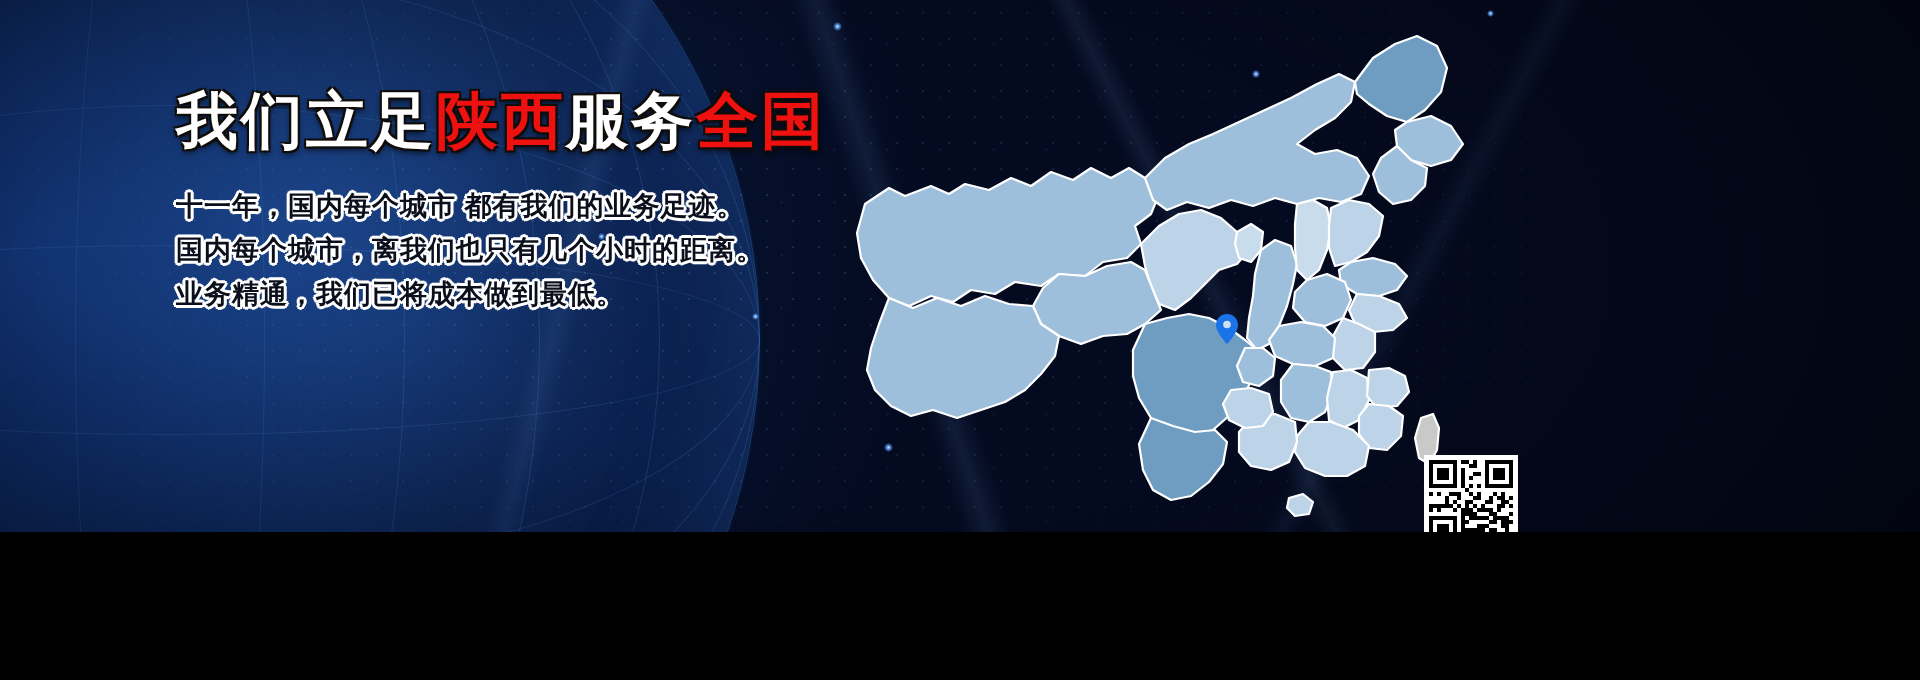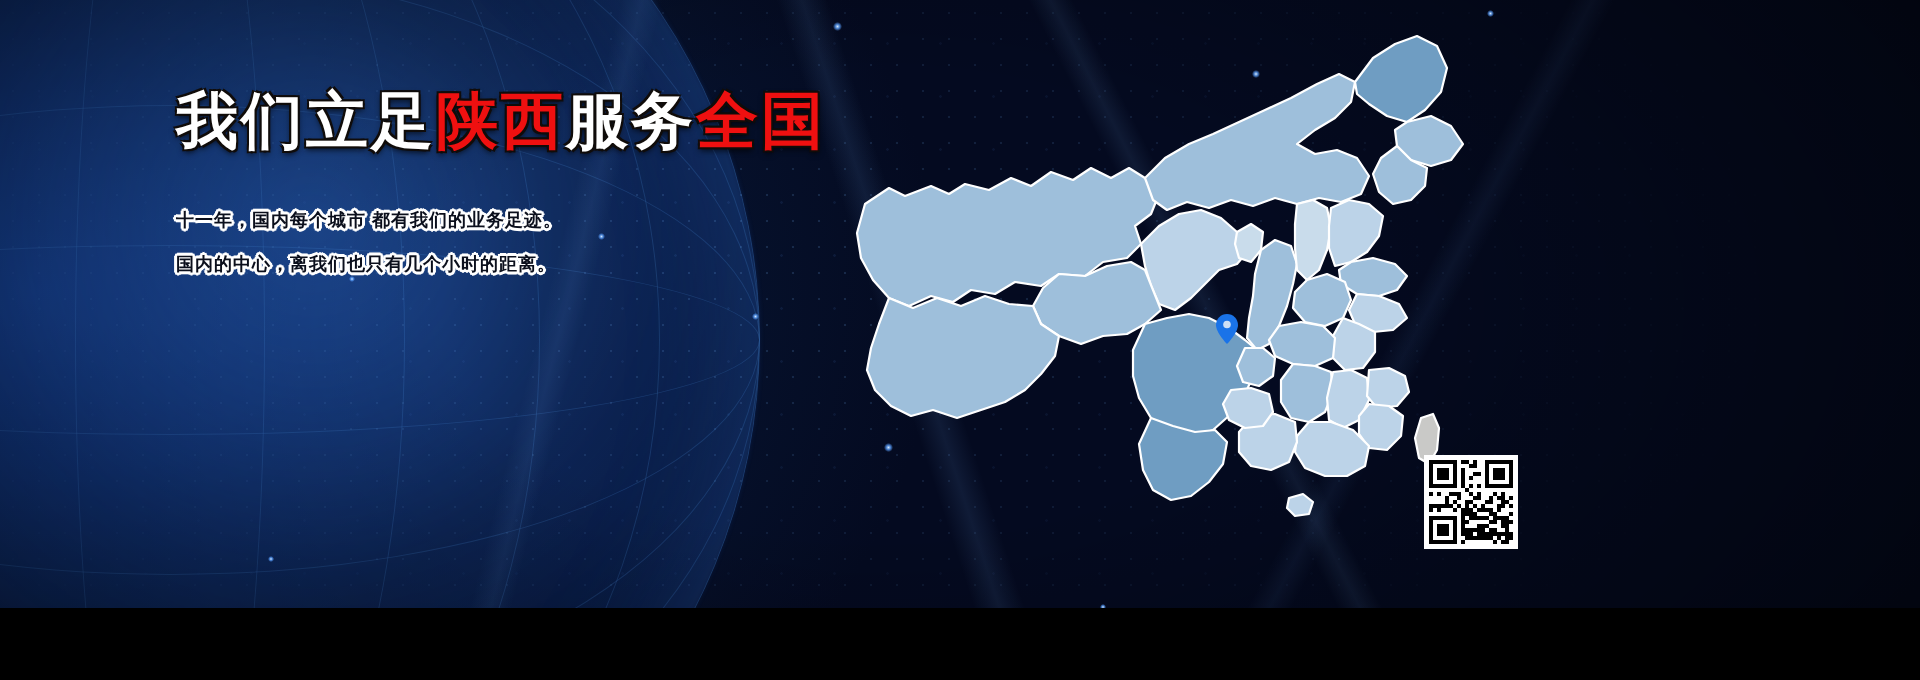--- a/index.html
+++ b/index.html
@@ -1,20 +1,20 @@
 <!DOCTYPE html>
 <html><head>
 <meta charset="utf-8">
 <style>
   * { margin:0; padding:0; box-sizing:border-box; }
   html,body { width:1920px; height:680px; overflow:hidden; background:#000; }
 
   .banner{
     position:relative;
-    width:1920px; height:608px;
+    width:1920px; height:532px;
     overflow:hidden;
     font-family:"Liberation Sans","DejaVu Sans",sans-serif;
     background:#050a22;
     text-decoration:underline;
   }
 
   
   .bg-base{
     position:absolute; inset:0;
     background:
@@ -106,22 +106,22 @@
     color:#ffffff;
     text-shadow:
       -2px -2px 0 #100c0a, 2px -2px 0 #100c0a, -2px 2px 0 #100c0a, 2px 2px 0 #100c0a,
       0 3px 6px rgba(0,0,0,.85);
   }
   .headline .hl-red{ color:#ef1010; }
 
   
   .copy{
     position:absolute;
-    left:176px; top:198px;
-    font-size:18px;
+    left:176px; top:184px;
+    font-size:27px;
     font-weight:700;
     line-height:44px;
     letter-spacing:1px;
     color:#0b0f1c;
     white-space:nowrap;
     text-shadow:
       -2px -2px 0 #ffffff, -1px -2px 0 #ffffff, 0 -2px 0 #ffffff, 1px -2px 0 #ffffff, 2px -2px 0 #ffffff,
       -2px -1px 0 #ffffff,  2px -1px 0 #ffffff,
       -2px  0px 0 #ffffff,  2px  0px 0 #ffffff,
       -2px  1px 0 #ffffff,  2px  1px 0 #ffffff,
@@ -203,21 +203,22 @@
   <div class="spark" style="left:1348px;top:618px;width:7px;height:7px;"></div>
   <div class="spark" style="left:268px;top:556px;width:6px;height:6px;"></div>
   <div class="spark" style="left:1100px;top:604px;width:6px;height:6px;"></div>
 
   <div class="headline">
     <span>我们立足</span><span class="hl-red">陕西</span><span>服务</span><span class="hl-red">全国</span>
   </div>
 
   <div class="copy">
     <span class="copy-line">十一年，国内每个城市 都有我们的业务足迹。</span>
-    <span class="copy-line">国内的中心，离我们也只有几个小时的距离。</span>
+    <span class="copy-line">国内每个城市，离我们也只有几个小时的距离。</span>
+    <span class="copy-line">业务精通，我们已将成本做到最低。</span>
   </div>
 
   <div class="rule"></div>
 
   <div class="map-wrap">
     <svg viewBox="0 0 700 560" xmlns="http://www.w3.org/2000/svg">
       <g class="prov">
 
         <path fill="#9ebfdb" d="M12,215 L20,186 L44,170 L60,178 L86,168 L104,176 L120,166 L144,172 L166,160 L186,168 L206,154 L228,162 L246,150 L266,160 L284,150 L300,160 L314,176 L306,196 L290,208 L296,226 L282,240 L258,244 L240,258 L214,256 L196,268 L170,264 L150,276 L126,272 L108,284 L86,278 L64,288 L44,280 L28,262 L16,240 Z"></path>
 

